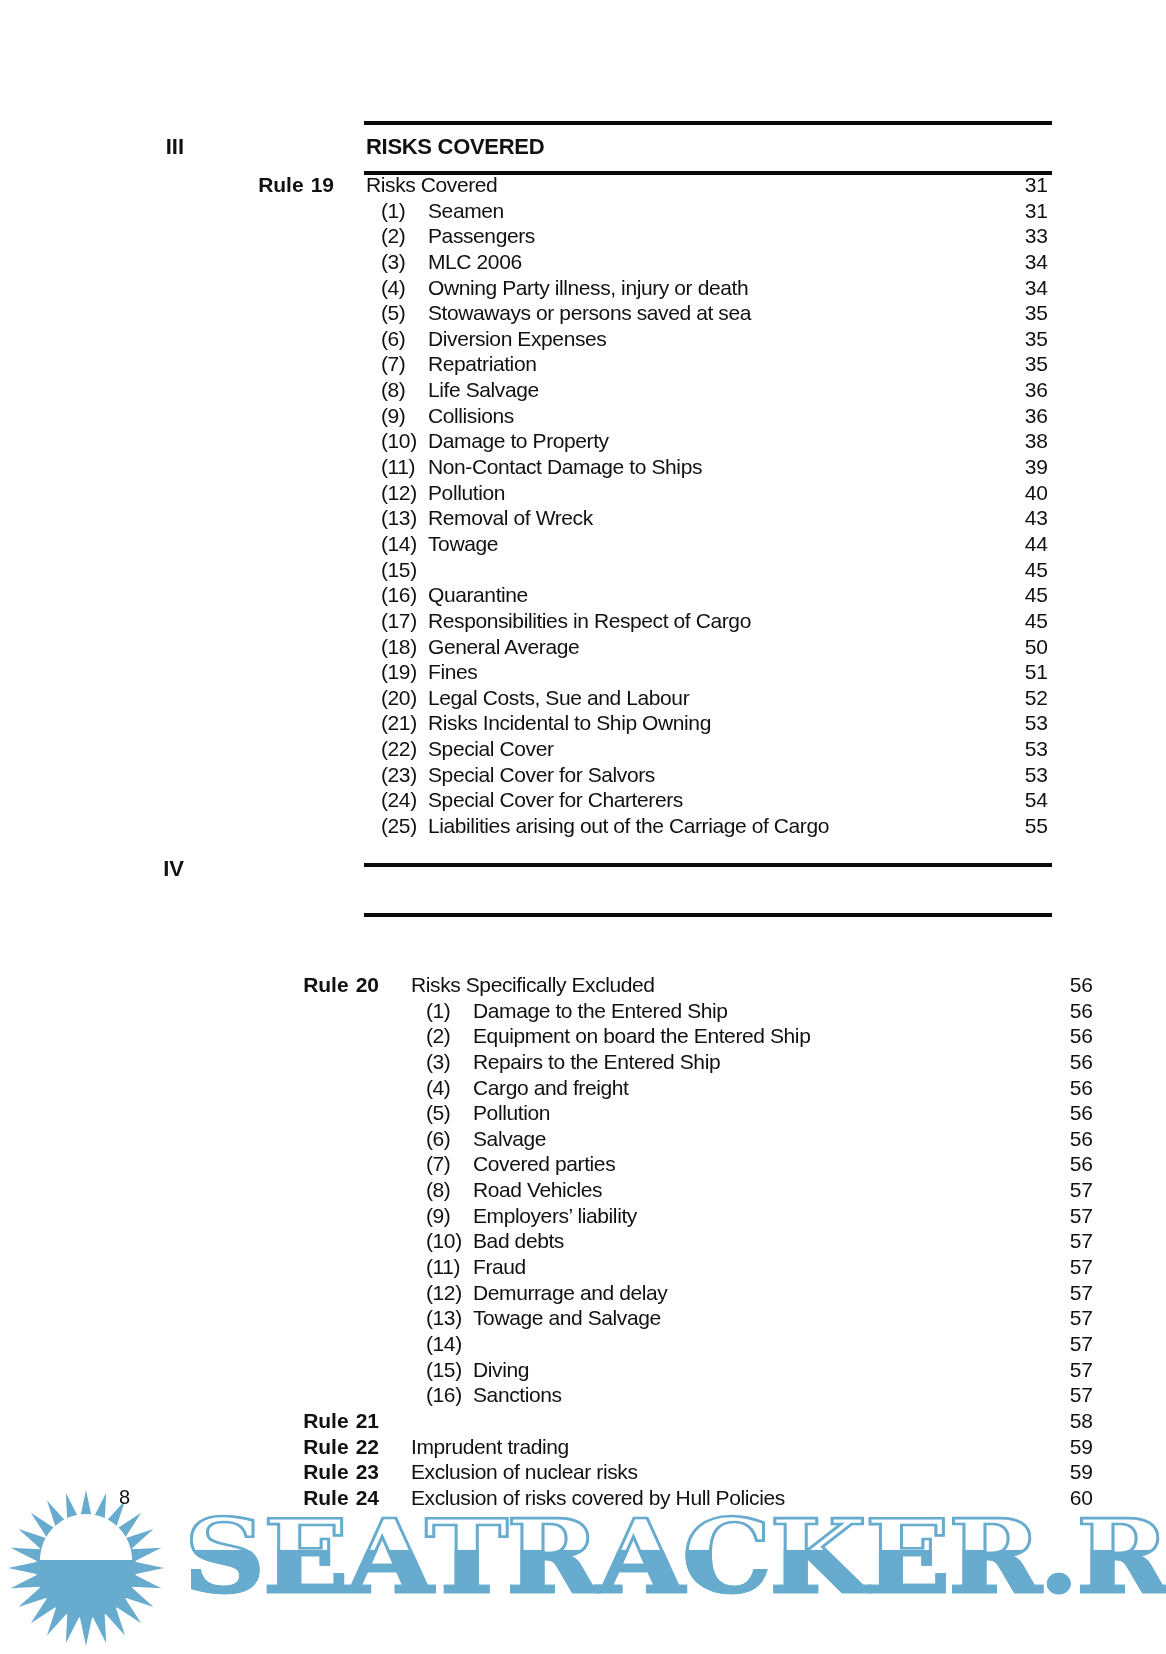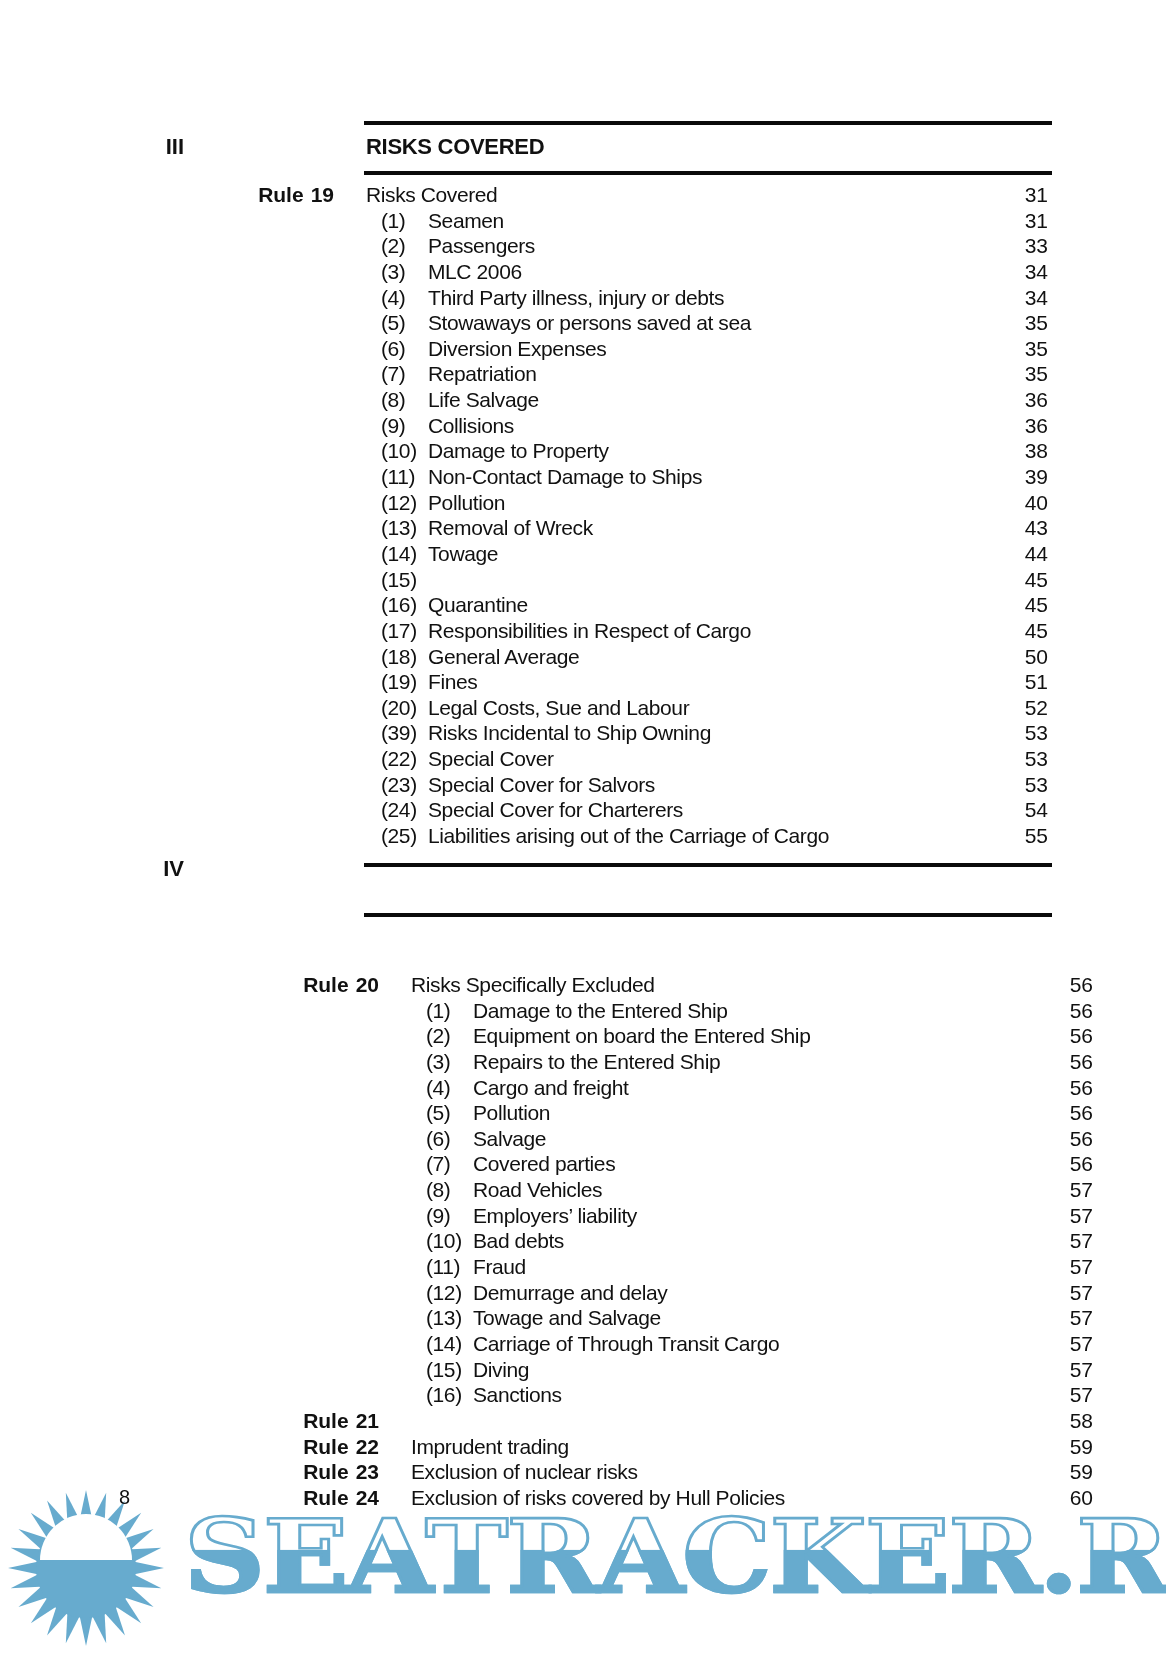--- a/index.html
+++ b/index.html
@@ -36,21 +36,21 @@
 <div class="page">
 
   <div class="section">
     <div class="rule-line" style="top:121px;"></div>
     <div class="sec-head" style="top:127px;">
       <span class="sec-num">III</span>
       <span class="sec-title">RISKS COVERED</span>
     </div>
     <div class="rule-line" style="top:171px;"></div>
 
-    <div class="entries" style="top:182px;text-decoration:underline;">
+    <div class="entries" style="top:172px;text-decoration:underline;">
       <div class="row">
         <span class="rule-label"><span>Rule</span><span class="num">19</span></span>
         <span class="main-text">Risks Covered</span>
         <span class="pg">31</span>
       </div>
       <div class="row">
           <span class="sub-num">(1)</span>
           <span class="sub-text">Seamen</span>
           <span class="pg">31</span>
         </div>
@@ -59,21 +59,21 @@
           <span class="sub-text">Passengers</span>
           <span class="pg">33</span>
         </div>
       <div class="row">
           <span class="sub-num">(3)</span>
           <span class="sub-text">MLC 2006</span>
           <span class="pg">34</span>
         </div>
       <div class="row">
           <span class="sub-num">(4)</span>
-          <span class="sub-text">Third Party illness, injury or debts</span>
+          <span class="sub-text">Owning Party illness, injury or death</span>
           <span class="pg">34</span>
         </div>
       <div class="row">
           <span class="sub-num">(5)</span>
           <span class="sub-text">Stowaways or persons saved at sea</span>
           <span class="pg">35</span>
         </div>
       <div class="row">
           <span class="sub-num">(6)</span>
           <span class="sub-text">Diversion Expenses</span>
@@ -142,21 +142,21 @@
           <span class="sub-num">(19)</span>
           <span class="sub-text">Fines</span>
           <span class="pg">51</span>
         </div>
       <div class="row">
           <span class="sub-num">(20)</span>
           <span class="sub-text">Legal Costs, Sue and Labour</span>
           <span class="pg">52</span>
         </div>
       <div class="row">
-          <span class="sub-num">(39)</span>
+          <span class="sub-num">(21)</span>
           <span class="sub-text">Risks Incidental to Ship Owning</span>
           <span class="pg">53</span>
         </div>
       <div class="row">
           <span class="sub-num">(22)</span>
           <span class="sub-text">Special Cover</span>
           <span class="pg">53</span>
         </div>
       <div class="row">
           <span class="sub-num">(23)</span>
@@ -249,21 +249,20 @@
           <span class="sub-text">Demurrage and delay</span>
           <span class="pg">57</span>
         </div>
       <div class="row">
           <span class="sub-num">(13)</span>
           <span class="sub-text">Towage and Salvage</span>
           <span class="pg">57</span>
         </div>
       <div class="row">
           <span class="sub-num">(14)</span>
-          <span class="sub-text">Carriage of Through Transit Cargo</span>
           <span class="pg">57</span>
         </div>
       <div class="row">
           <span class="sub-num">(15)</span>
           <span class="sub-text">Diving</span>
           <span class="pg">57</span>
         </div>
       <div class="row">
           <span class="sub-num">(16)</span>
           <span class="sub-text">Sanctions</span>

